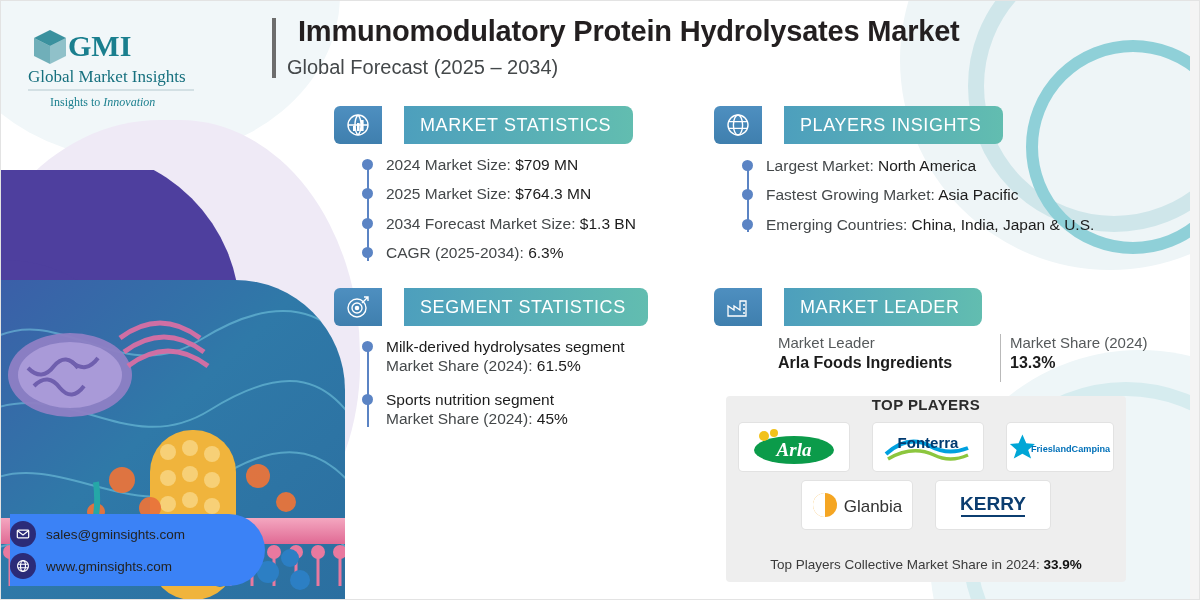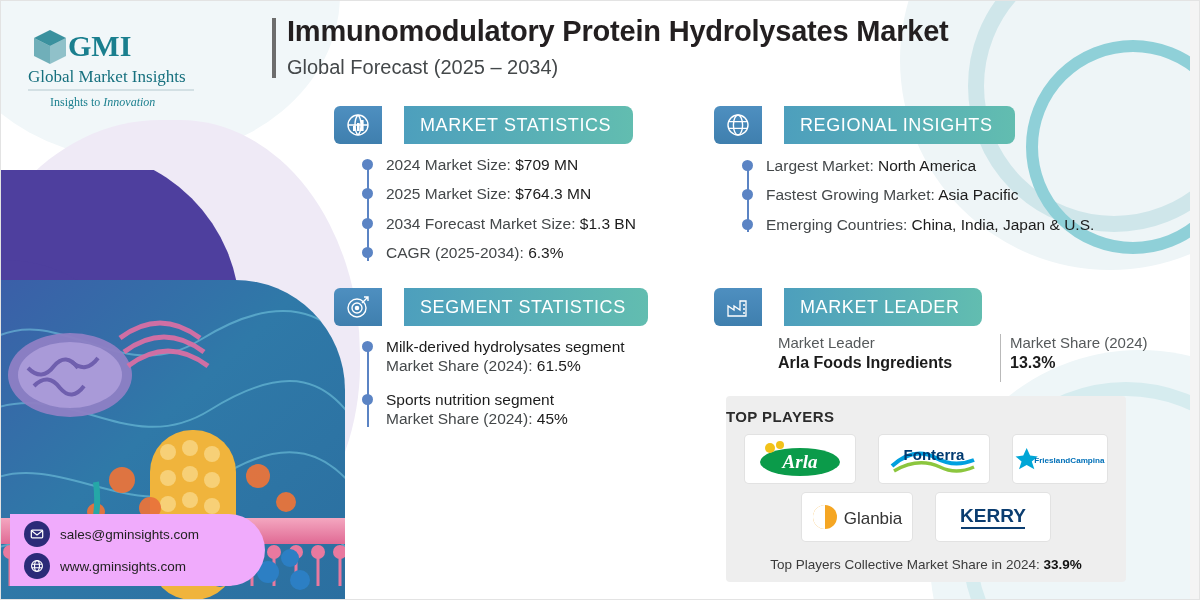--- a/index.html
+++ b/index.html
@@ -21,21 +21,21 @@
   .left-art .purple2{position:absolute;left:-130px;top:90px;width:300px;height:360px;background:#4e3f9e;border-radius:40% 55% 0 0;}
   .cellimg{position:absolute;left:0;top:110px;width:345px;height:320px;overflow:hidden;border-radius:0 110px 0 0;}
 
   
   .right-edge{position:absolute;right:0;top:0;width:10px;height:600px;background:#f4f4f4;}
   .frame{position:absolute;inset:0;border:1px solid #e3e3e3;pointer-events:none;}
 
   
   .logo{position:absolute;left:22px;top:22px;width:215px;height:95px;}
   .title-rule{position:absolute;left:272px;top:18px;width:4px;height:60px;background:#6d6d6d;}
-  .title{position:absolute;left:287px;top:16px;width:800px;font-size:29px;font-weight:bold;color:#231f20;letter-spacing:-0.2px;line-height:1.1;}
+  .title{position:absolute;left:298px;top:16px;width:800px;font-size:29px;font-weight:bold;color:#231f20;letter-spacing:-0.2px;line-height:1.1;}
   .subtitle{position:absolute;left:287px;top:56px;font-size:20px;color:#44484a;}
 
   
   .pill{position:absolute;height:38px;display:flex;align-items:center;gap:24px;}
   .pill .icon-box{width:48px;height:38px;border-radius:6px 0 0 6px;background:linear-gradient(180deg,#4e8fc0,#3f7fae);display:flex;align-items:center;justify-content:center;position:relative;z-index:2;}
   .pill .bar{height:38px;border-radius:0 8px 8px 0;background:linear-gradient(90deg,#4d9fbd,#62bdb0);display:flex;align-items:center;padding-left:16px;padding-right:22px;margin-left:-2px;}
   .pill .bar span{color:#ffffff;font-size:18px;letter-spacing:.6px;}
 
   
   .bullets{position:absolute;}
@@ -46,28 +46,28 @@
   .btext b{color:#1c1c1c;font-weight:normal;}
 
   
   .leader{position:absolute;}
   .leader .lbl{font-size:15px;color:#55595b;}
   .leader .val{font-size:16px;color:#1c1c1c;font-weight:bold;margin-top:3px;}
   .leader .divider{position:absolute;width:1px;background:#b9b9b9;}
 
   
   .players{position:absolute;left:726px;top:396px;width:400px;height:186px;background:#eeeeee;border-radius:4px;}
-  .players h4{margin:0;padding-top:12px;text-align:left;font-size:15px;color:#2b2b2b;letter-spacing:.4px;font-weight:bold;}
+  .players h4{margin:0;text-align:center;font-size:15px;color:#2b2b2b;letter-spacing:.4px;font-weight:bold;}
   .logo-row{display:flex;justify-content:center;gap:24px;margin-top:10px;}
   .lg{background:#ffffff;border-radius:4px;display:flex;align-items:center;justify-content:center;box-shadow:0 0 0 1px #e2e2e2;}
   .players .foot{position:absolute;left:0;right:0;bottom:10px;text-align:center;font-size:13.5px;color:#3b3b3b;}
   .players .foot b{color:#111;}
 
   
-  .contact{position:absolute;left:10px;bottom:14px;width:255px;height:72px;background:#f0abfc;border-radius:0 40px 40px 0;display:flex;flex-direction:column;justify-content:center;padding-left:14px;box-sizing:border-box;}
+  .contact{position:absolute;left:10px;bottom:14px;width:255px;height:72px;background:#3b82f6;border-radius:0 40px 40px 0;display:flex;flex-direction:column;justify-content:center;box-sizing:border-box;}
   .crow{display:flex;align-items:center;margin:3px 0;}
   .cicon{width:26px;height:26px;border-radius:50%;background:#2b2b78;display:flex;align-items:center;justify-content:center;margin-right:10px;}
   .crow span.txt{font-size:13.5px;color:#222;}
 </style>
 </head>
 <body>
 
 <div class="page">
 
   <div class="bg-top-left"></div>
@@ -242,21 +242,21 @@
 
   <div class="pill" style="left:714px;top:106px;">
     <div class="icon-box">
       <svg width="26" height="26" viewBox="0 0 26 26" fill="none" stroke="#ffffff" stroke-width="1.4">
         <circle cx="13" cy="13" r="10"></circle>
         <ellipse cx="13" cy="13" rx="4.6" ry="10"></ellipse>
         <path d="M3.3 9.6h19.4M3.3 16.4h19.4"></path>
       </svg>
     </div>
     <div class="bar">
-      <span>REGIONAL INSIGHTS</span>
+      <span>PLAYERS INSIGHTS</span>
     </div>
   </div>
 
   <div class="bullets" style="left:742px;top:156px;width:420px;">
     <div class="bullet-line"></div>
     <div class="brow">
       <div class="dot"></div>
       <div class="btext"><span>Largest Market:</span> <b>North America</b></div>
     </div>
     <div class="brow">
@@ -335,21 +335,21 @@
           <circle cx="30" cy="7" r="4" fill="#f2c21a"></circle>
         </svg>
       </div>
       <div class="lg" style="width:110px;height:48px;">
         <svg width="104" height="42" viewBox="0 0 104 42">
           <path d="M10 28 q22 -20 44 -8 q18 10 38 2" stroke="#00a0df" stroke-width="4" fill="none"></path>
           <path d="M12 33 q24 -14 46 -4 q16 8 34 0" stroke="#8cc63e" stroke-width="3.5" fill="none"></path>
           <text x="52" y="22" text-anchor="middle" font-family="Liberation Sans, sans-serif" font-size="15" font-weight="bold" fill="#003a70">Fonterra</text>
         </svg>
       </div>
-      <div class="lg" style="width:94px;height:48px;">
+      <div class="lg" style="width:106px;height:48px;">
         <svg width="110" height="42" viewBox="0 0 110 42">
           <path d="M16 8 l4 9 9 1 -7 6 3 9 -9 -5 -9 5 3 -9 -7 -6 9 -1z" fill="#00a6d6"></path>
           <text x="66" y="26" text-anchor="middle" font-family="Liberation Sans, sans-serif" font-size="9.5" font-weight="bold" fill="#0070b8">FrieslandCampina</text>
         </svg>
       </div>
     </div>
 
     <div class="logo-row">
       <div class="lg" style="width:110px;height:48px;">
         <svg width="104" height="42" viewBox="0 0 104 42">

